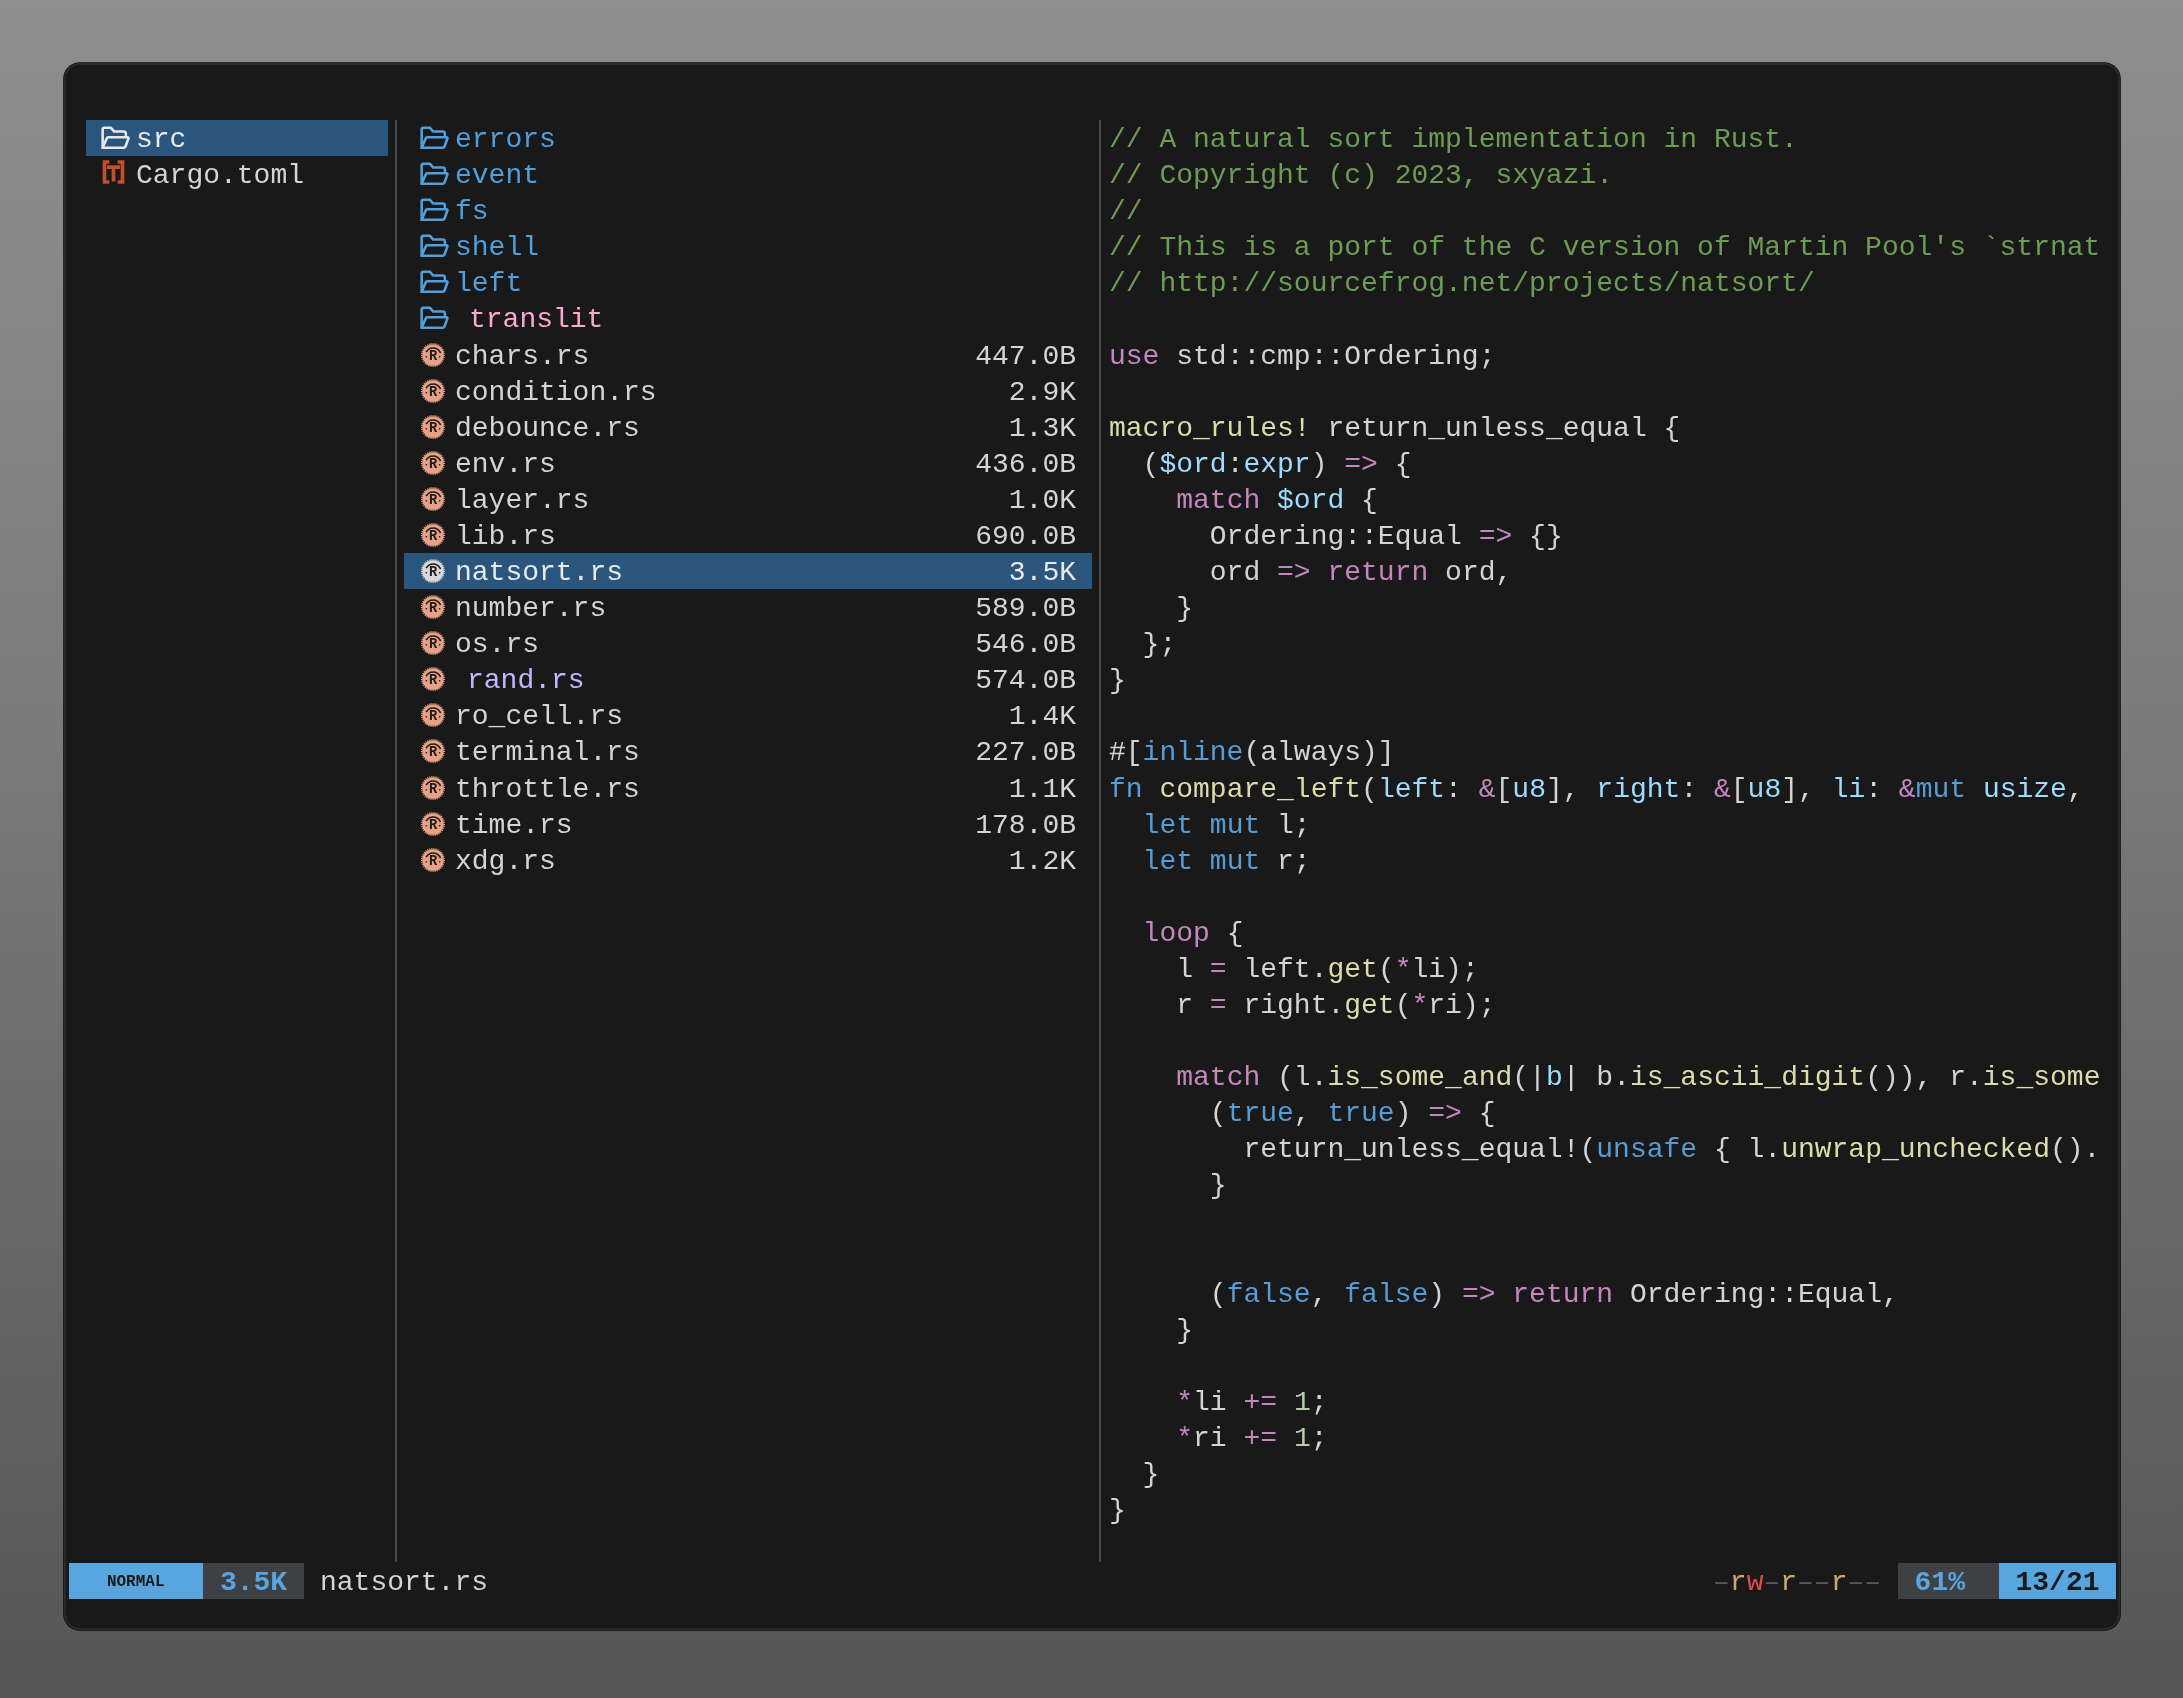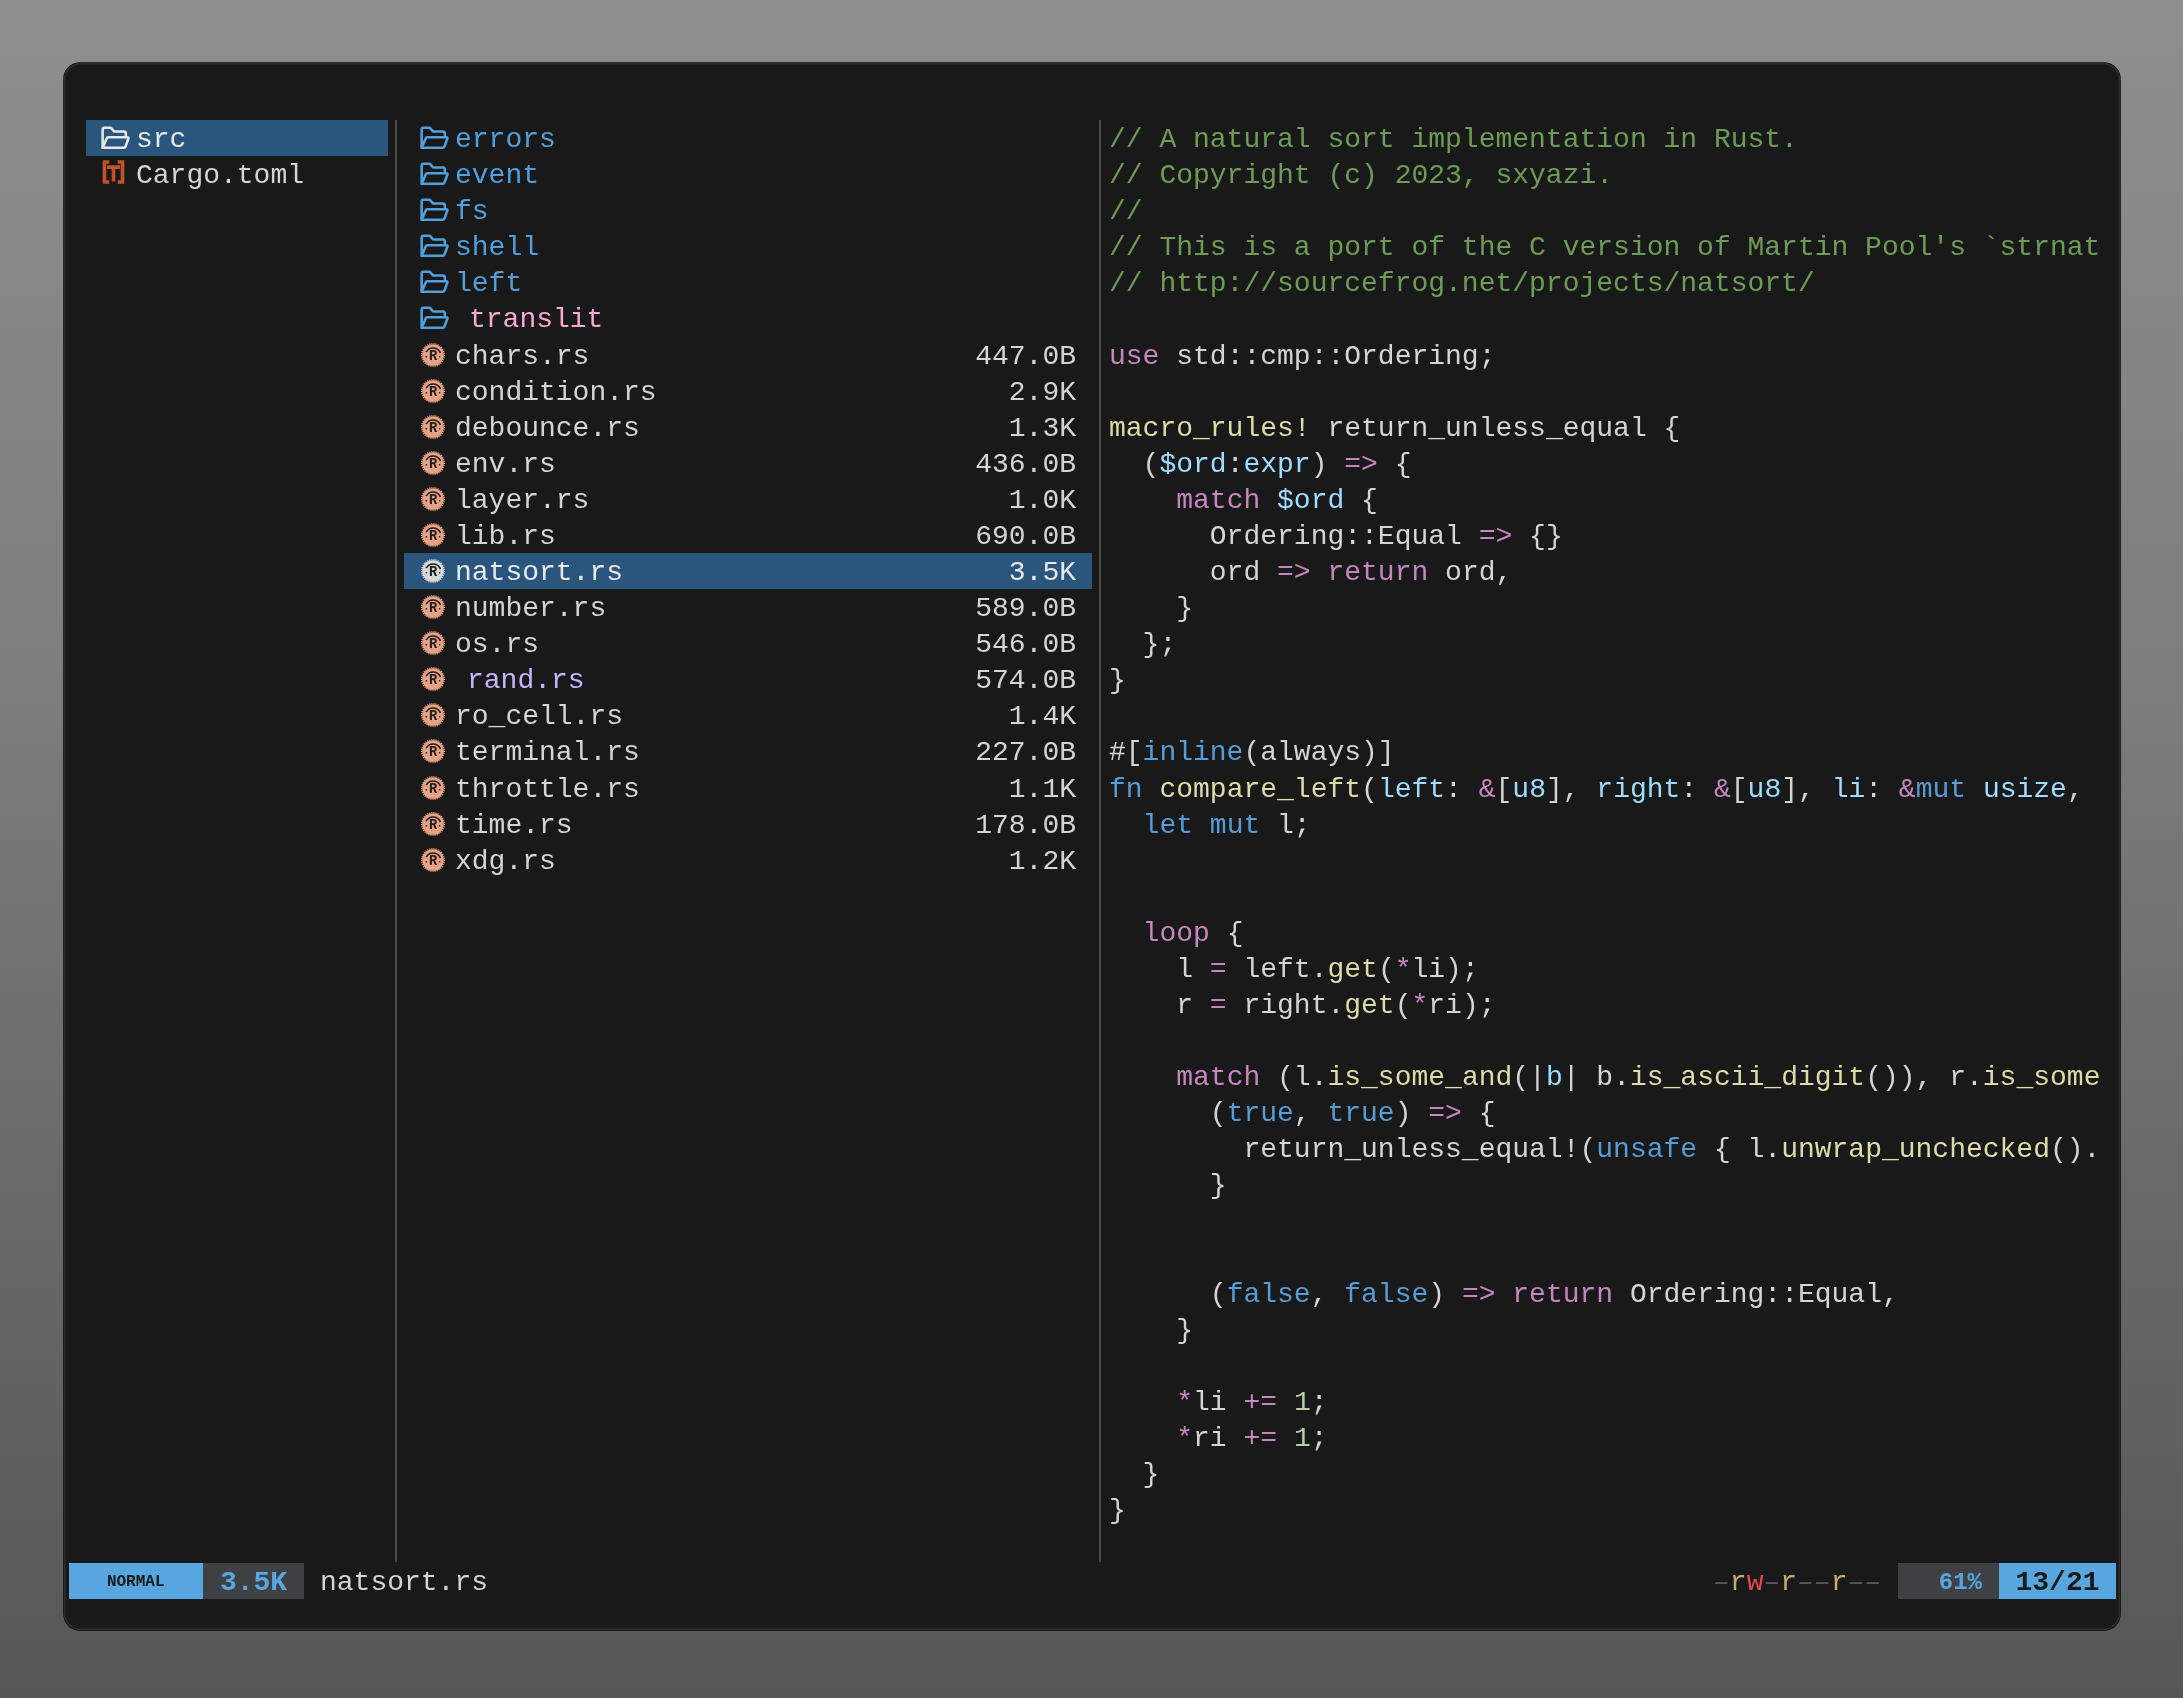--- a/index.html
+++ b/index.html
@@ -216,32 +216,33 @@
 <div class="r" style="left:1045px;top:382px;width:990px;overflow:hidden">  (<span style="color:#9cdcfe">$ord</span>:<span style="color:#9cdcfe">expr</span>) <span style="color:#c586c0">=&gt;</span> {</div>
 <div class="r" style="left:1045px;top:418px;width:990px;overflow:hidden">    <span style="color:#c586c0">match</span> <span style="color:#9cdcfe">$ord</span> {</div>
 <div class="r" style="left:1045px;top:454px;width:990px;overflow:hidden">      Ordering::Equal <span style="color:#c586c0">=&gt;</span> {}</div>
 <div class="r" style="left:1045px;top:490px;width:990px;overflow:hidden">      ord <span style="color:#c586c0">=&gt;</span> <span style="color:#c586c0">return</span> ord,</div>
 <div class="r" style="left:1045px;top:526px;width:990px;overflow:hidden">    }</div>
 <div class="r" style="left:1045px;top:562px;width:990px;overflow:hidden">  };</div>
 <div class="r" style="left:1045px;top:598px;width:990px;overflow:hidden">}</div>
 <div class="r" style="left:1045px;top:670px;width:990px;overflow:hidden">#[<span style="color:#569cd6">inline</span>(always)]</div>
 <div class="r" style="left:1045px;top:707px;width:990px;overflow:hidden"><span style="color:#569cd6">fn</span> <span style="color:#dcdcaa">compare_left</span>(<span style="color:#9cdcfe">left</span>: <span style="color:#c586c0">&amp;</span>[<span style="color:#9cdcfe">u8</span>], <span style="color:#9cdcfe">right</span>: <span style="color:#c586c0">&amp;</span>[<span style="color:#9cdcfe">u8</span>], <span style="color:#9cdcfe">li</span>: <span style="color:#c586c0">&amp;</span><span style="color:#569cd6">mut</span> <span style="color:#9cdcfe">usize</span>,</div>
 <div class="r" style="left:1045px;top:743px;width:990px;overflow:hidden">  <span style="color:#569cd6">let</span> <span style="color:#569cd6">mut</span> l;</div>
+<div class="r" style="left:1045px;top:779px;width:990px;overflow:hidden">  <span style="color:#569cd6">let</span> <span style="color:#569cd6">mut</span> r;</div>
 <div class="r" style="left:1045px;top:851px;width:990px;overflow:hidden">  <span style="color:#c586c0">loop</span> {</div>
 <div class="r" style="left:1045px;top:887px;width:990px;overflow:hidden">    l <span style="color:#c586c0">=</span> left.<span style="color:#dcdcaa">get</span>(<span style="color:#c586c0">*</span>li);</div>
 <div class="r" style="left:1045px;top:923px;width:990px;overflow:hidden">    r <span style="color:#c586c0">=</span> right.<span style="color:#dcdcaa">get</span>(<span style="color:#c586c0">*</span>ri);</div>
 <div class="r" style="left:1045px;top:995px;width:990px;overflow:hidden">    <span style="color:#c586c0">match</span> (l.<span style="color:#dcdcaa">is_some_and</span>(|<span style="color:#9cdcfe">b</span>| b.<span style="color:#dcdcaa">is_ascii_digit</span>()), r.<span style="color:#dcdcaa">is_some</span></div>
 <div class="r" style="left:1045px;top:1031px;width:990px;overflow:hidden">      (<span style="color:#569cd6">true</span>, <span style="color:#569cd6">true</span>) <span style="color:#c586c0">=&gt;</span> {</div>
 <div class="r" style="left:1045px;top:1067px;width:990px;overflow:hidden">        return_unless_equal!(<span style="color:#569cd6">unsafe</span> { l.<span style="color:#dcdcaa">unwrap_unchecked</span>().</div>
 <div class="r" style="left:1045px;top:1103px;width:990px;overflow:hidden">      }</div>
 <div class="r" style="left:1045px;top:1212px;width:990px;overflow:hidden">      (<span style="color:#569cd6">false</span>, <span style="color:#569cd6">false</span>) <span style="color:#c586c0">=&gt;</span> <span style="color:#c586c0">return</span> Ordering::Equal,</div>
 <div class="r" style="left:1045px;top:1248px;width:990px;overflow:hidden">    }</div>
 <div class="r" style="left:1045px;top:1320px;width:990px;overflow:hidden">    <span style="color:#c586c0">*</span>li <span style="color:#c586c0">+=</span> <span style="color:#b5cea8">1</span>;</div>
 <div class="r" style="left:1045px;top:1356px;width:990px;overflow:hidden">    <span style="color:#c586c0">*</span>ri <span style="color:#c586c0">+=</span> <span style="color:#b5cea8">1</span>;</div>
 <div class="r" style="left:1045px;top:1392px;width:990px;overflow:hidden">  }</div>
 <div class="r" style="left:1045px;top:1428px;width:990px;overflow:hidden">}</div>
 <div style="position:absolute;left:4.7px;top:1500px;width:134px;height:36px;background:#58a6e0;color:#1a1a1a;font-weight:bold;font-size:16px;line-height:39px;text-align:center">NORMAL</div>
 <div style="position:absolute;left:139px;top:1500px;width:101px;height:36px;background:#3f4043;color:#58a6e0;font-weight:bold;font-size:28px;line-height:39px;text-align:center">3.5K</div>
 <div class="r" style="left:256px;top:1500px">natsort.rs</div>
 <div class="r" style="left:1649px;top:1500px"><span style="color:#585858">–</span><span style="color:#c8a871">r</span><span style="color:#e5484d">w</span><span style="color:#585858">–</span><span style="color:#c8a871">r</span><span style="color:#585858">––</span><span style="color:#c8a871">r</span><span style="color:#585858">––</span></div>
-<div style="position:absolute;left:1834px;top:1500px;width:101px;height:36px;background:#3f4043;color:#58a6e0;font-weight:bold;font-size:24px;line-height:39px;text-align:right;box-sizing:border-box;padding-right:17px">61%</div>
+<div style="position:absolute;left:1834px;top:1500px;width:101px;height:36px;background:#3f4043;color:#58a6e0;font-weight:bold;font-size:28px;line-height:39px;text-align:right;box-sizing:border-box;padding-right:34px">61%</div>
 <div style="position:absolute;left:1935px;top:1500px;width:117px;height:36px;background:#58a6e0;color:#1a1a1a;font-weight:bold;font-size:28px;line-height:39px;text-align:center">13/21</div>
 </div>
 
 </body></html>

